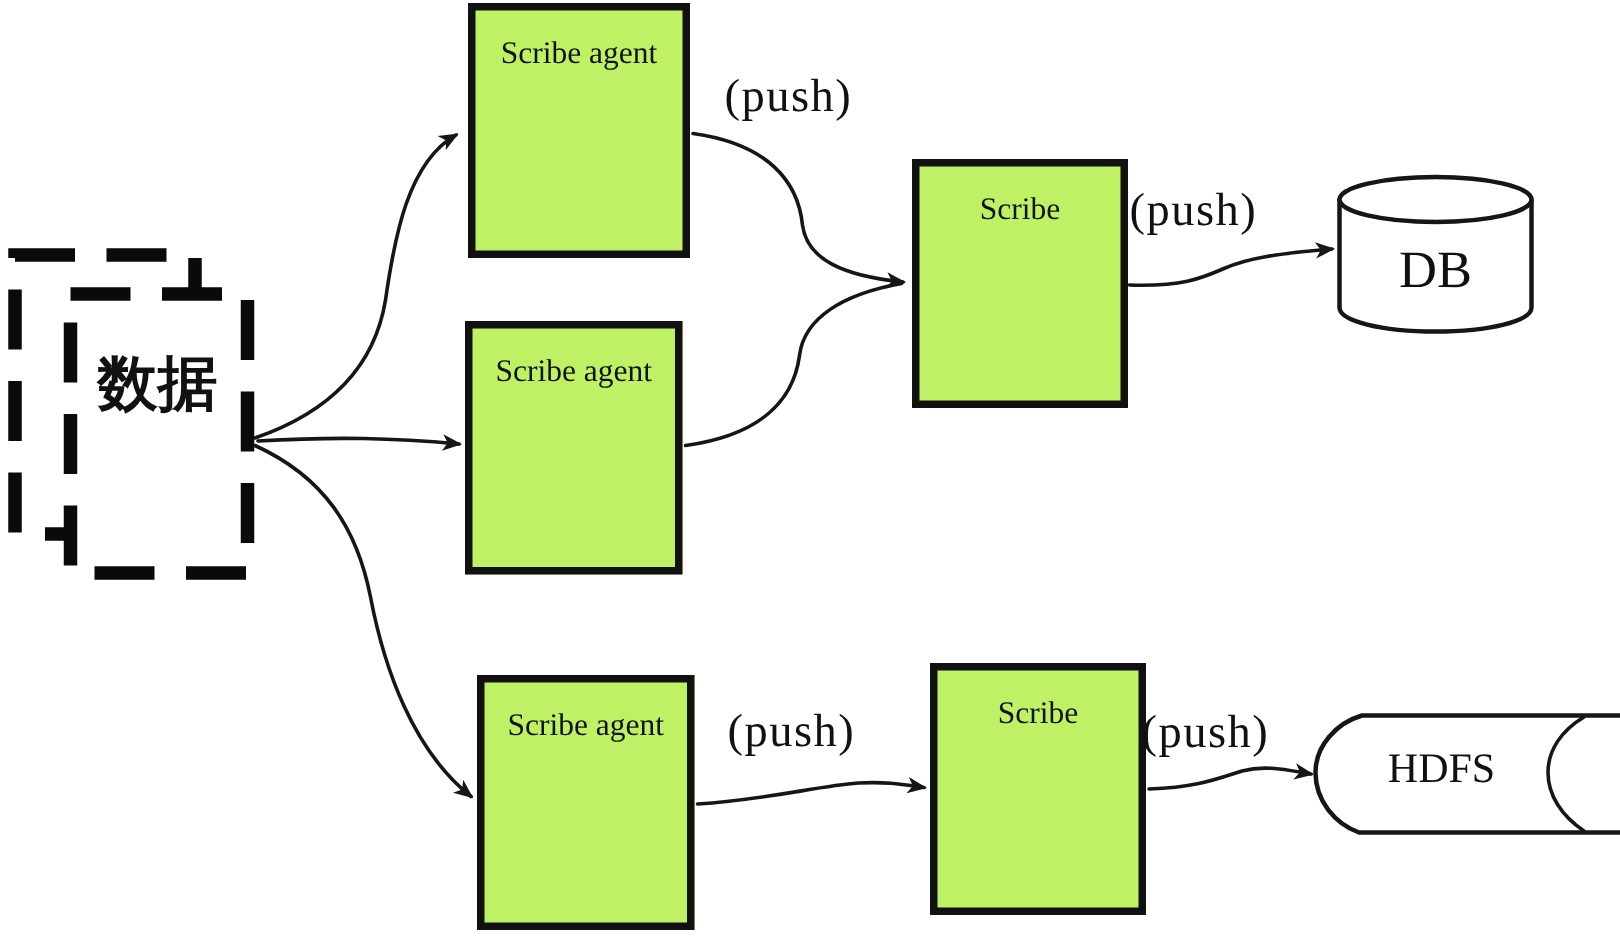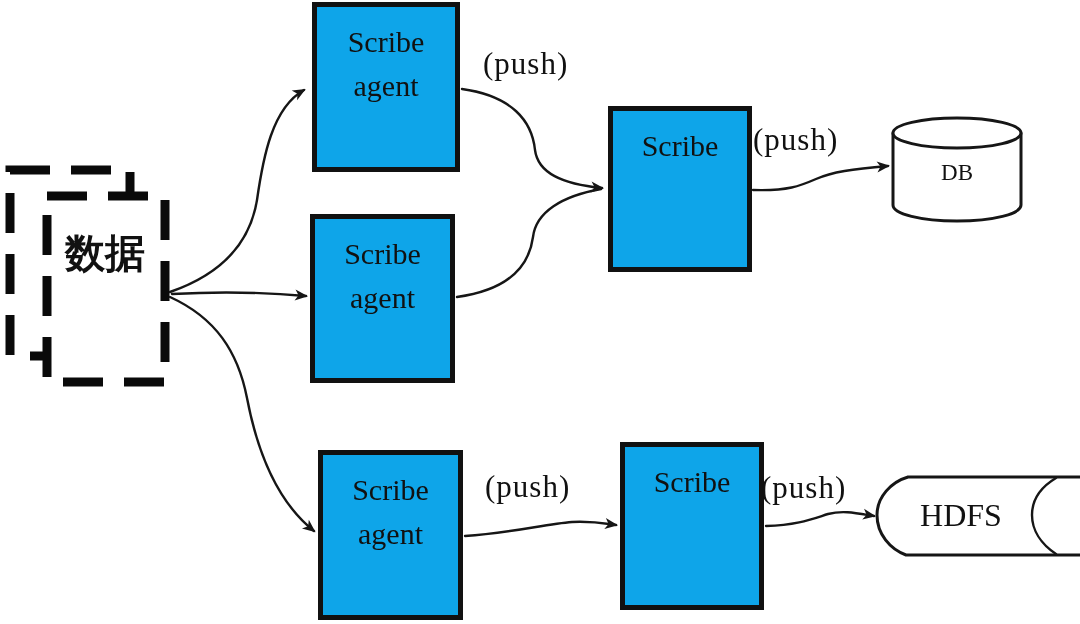--- a/index.html
+++ b/index.html
@@ -21,55 +21,55 @@
     left: 0;
     top: 0;
     width: 1080px;
     height: 624px;
     pointer-events: none;
   }
   .node {
     position: absolute;
     box-sizing: border-box;
     border: 5px solid #111111;
-    background: #0ea5e9;
+    background: #bef264;
     text-align: center;
-    font-size: 30px;
+    font-size: 21px;
     line-height: 1.45;
     padding-top: 13px;
     z-index: 2;
   }
   .node .label {
     display: inline-block;
     max-width: 120px;
   }
   .push {
     position: absolute;
     width: 130px;
     font-size: 31px;
     z-index: 2;
     letter-spacing: 1px;
   }
   .store-label {
     position: absolute;
     text-align: center;
-    font-size: 23px;
+    font-size: 35px;
     z-index: 3;
   }
   .source-label {
     position: absolute;
     left: 56px;
     top: 233px;
     width: 98px;
     text-align: center;
     font-size: 40px;
     font-weight: bold;
     line-height: 1.18;
     z-index: 3;
-    font-family: Liberation Mono, monospace;
+    font-family: Liberation Sans, sans-serif;
   }
   .arrows {
     z-index: 4;
   }
   .stroke {
     fill: none;
     stroke: #161616;
     stroke-width: 2.4;
     stroke-linecap: round;
   }
@@ -148,15 +148,15 @@
   <div class="node" style="left:620px; top:442px; width:144px; height:168px;">
     <span class="label">Scribe</span>
   </div>
 
   <div class="push" style="left:483px; top:46px;">(push)</div>
   <div class="push" style="left:753px; top:122px;">(push)</div>
   <div class="push" style="left:485px; top:469px;">(push)</div>
   <div class="push" style="left:761px; top:470px;">(push)</div>
 
   <div class="store-label" style="left:907px; top:160px; width:100px;">DB</div>
-  <div class="store-label" style="left:900px; top:497px; width:122px; font-size:32px;">HDFS</div>
+  <div class="store-label" style="left:900px; top:497px; width:122px; font-size:28px;">HDFS</div>
 
 </div>
 
 </body></html>

